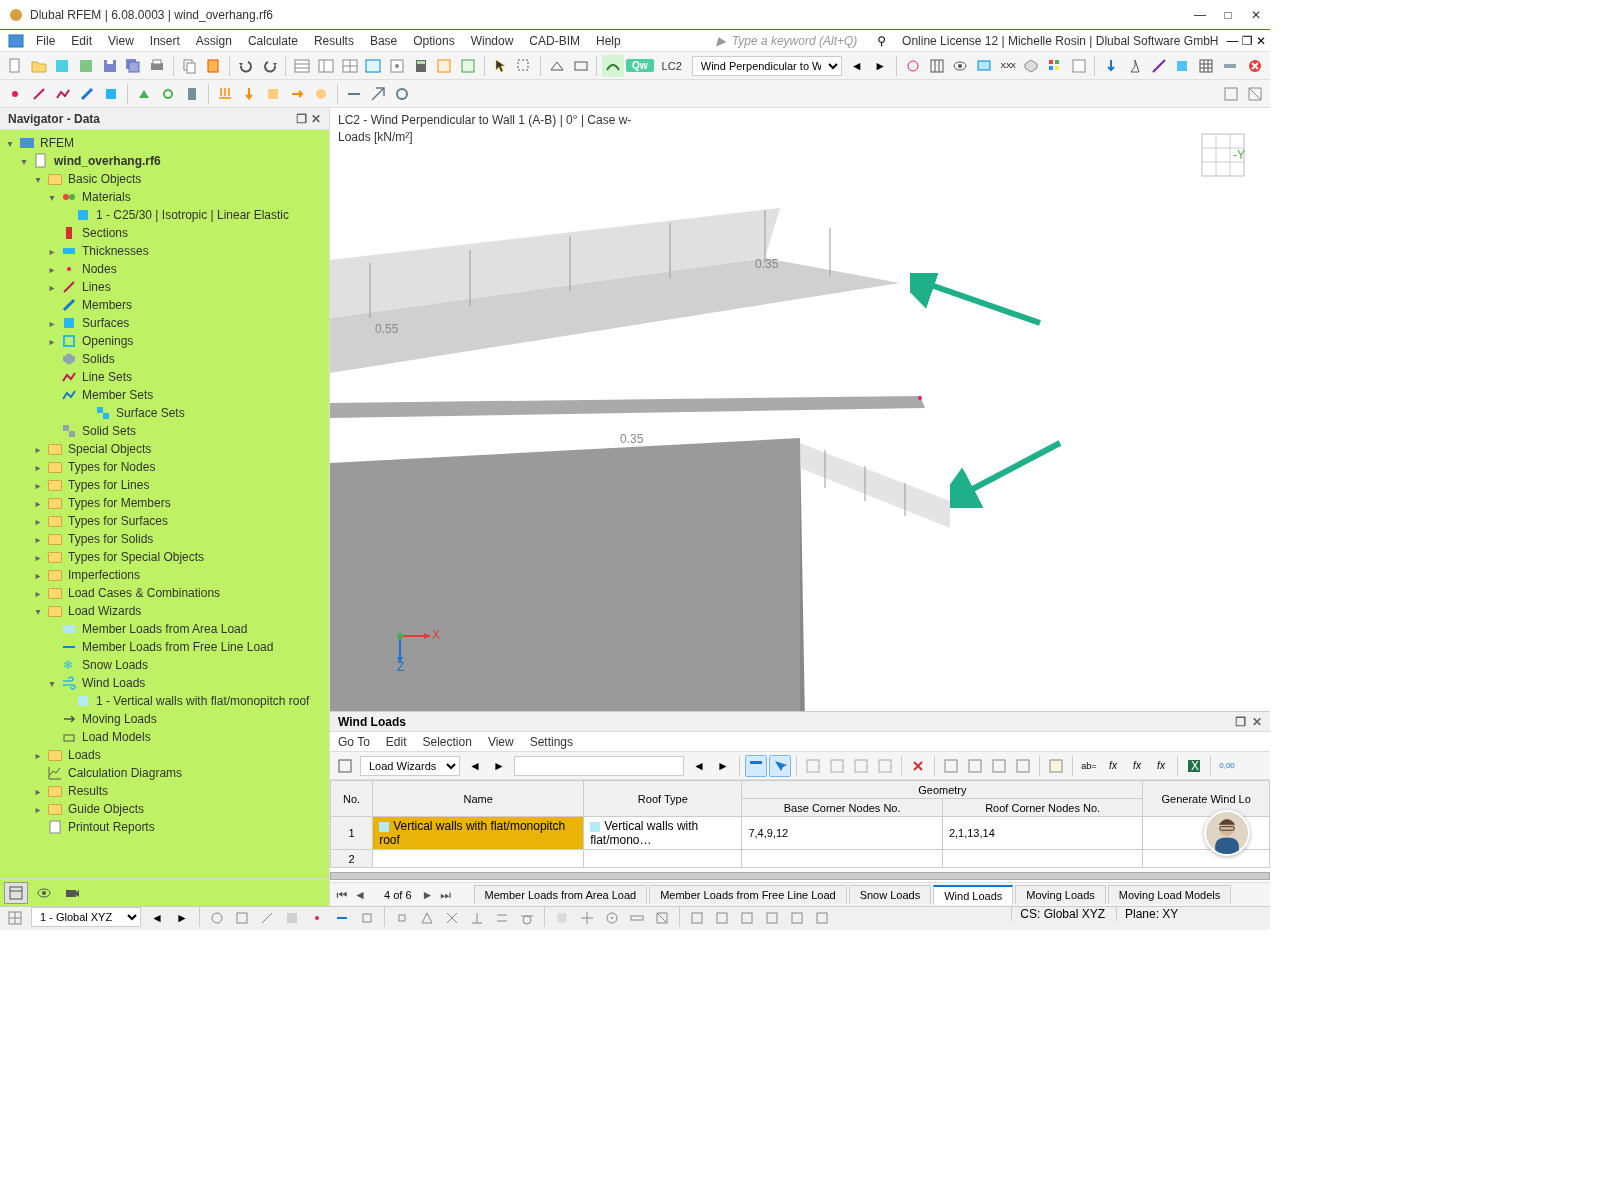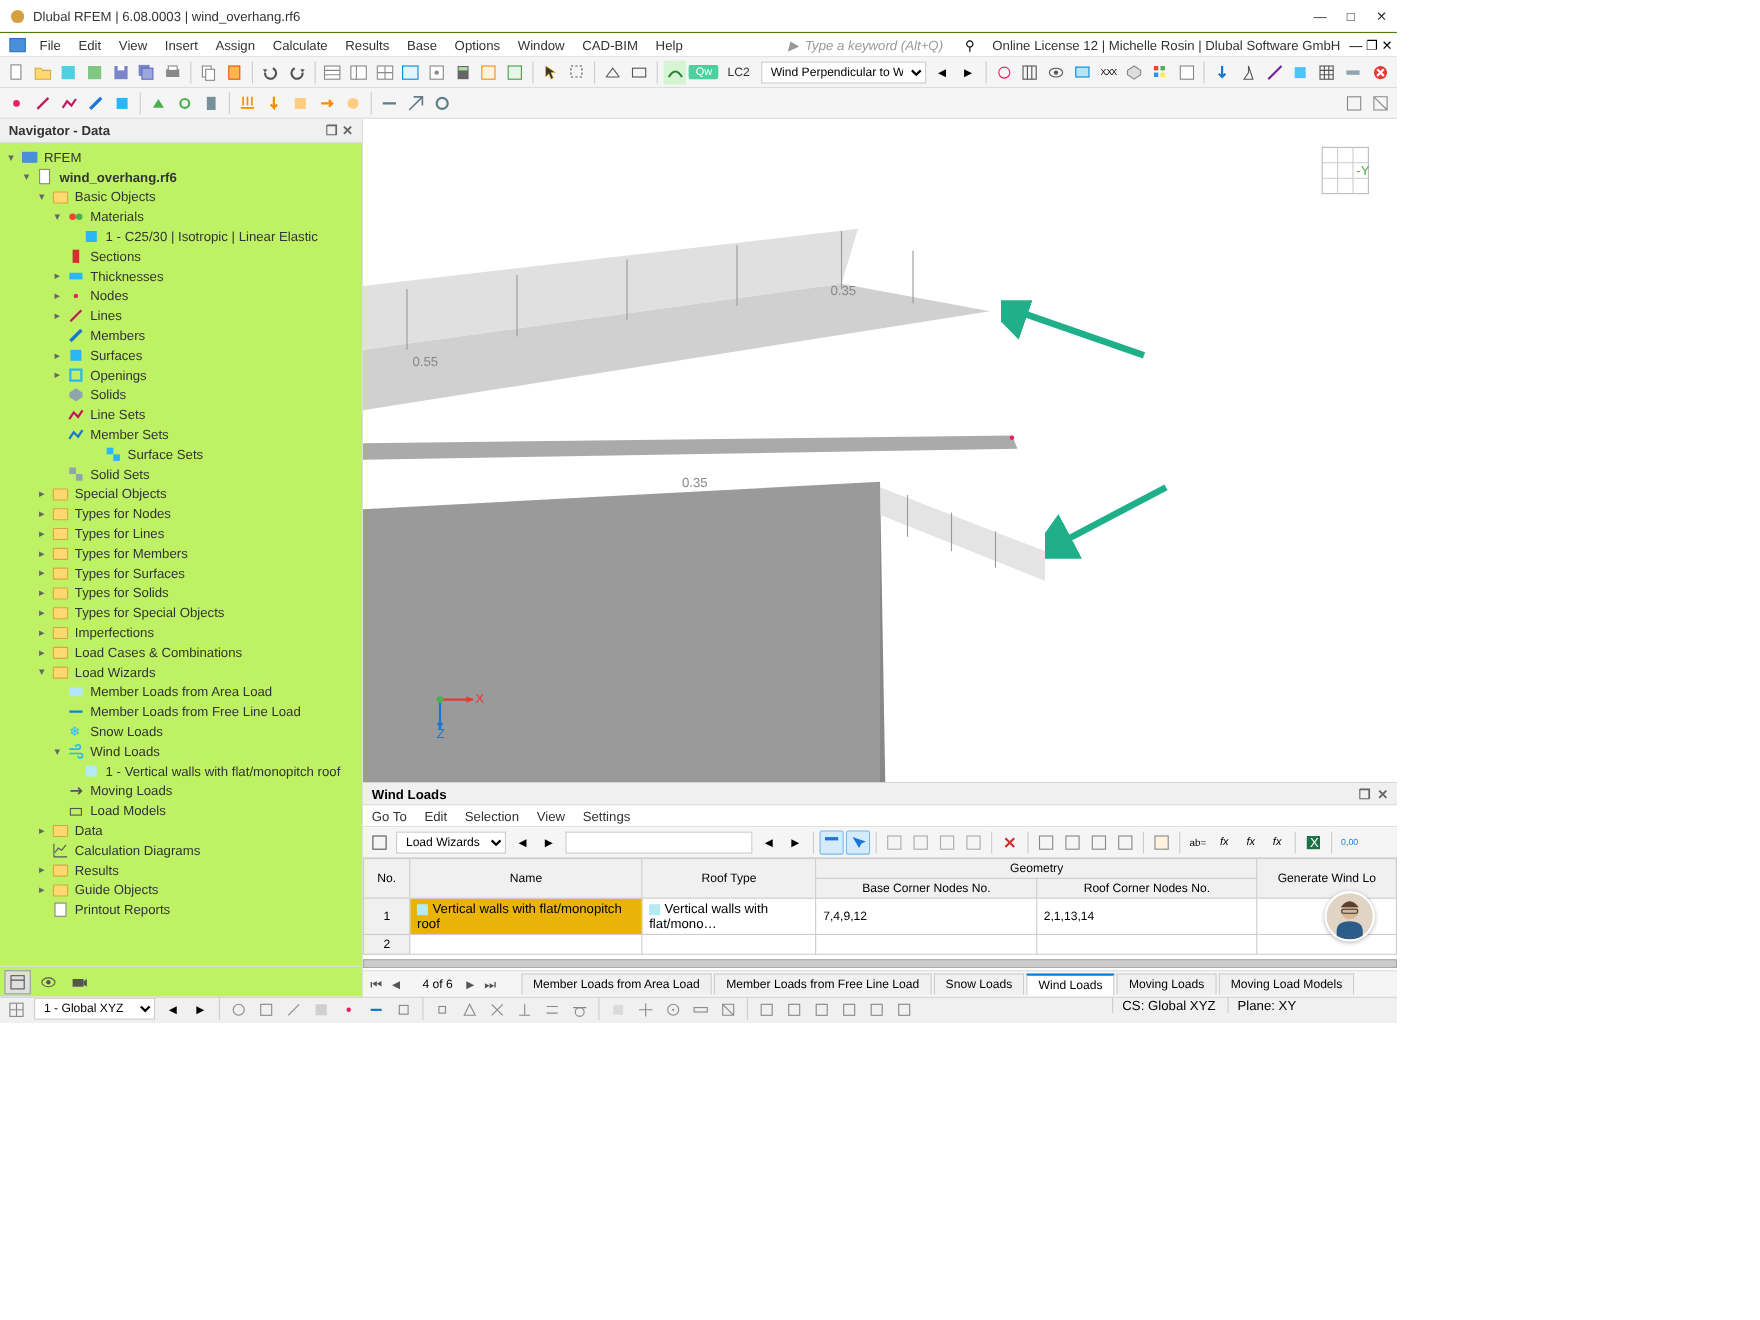--- a/index.html
+++ b/index.html
@@ -15,21 +15,21 @@
 .menubar .mitem.icon-only { display:inline-flex; align-items:center; padding:0 4px; }
 .menubar .spacer { flex:1; }
 .menubar .search { color:#999; font-style:italic; margin-right:20px; display:flex; align-items:center; gap:6px; }
 .menubar .license { color:#333; margin-right:8px; }
 .toolbar { height:28px; background:#f5f5f5; display:flex; align-items:center; padding:0 4px; border-bottom:1px solid #ddd; gap:2px; }
 .tbtn { width:22px; height:22px; display:inline-flex; align-items:center; justify-content:center; cursor:pointer; border:1px solid transparent; border-radius:2px; }
 .tbtn svg { width:16px; height:16px; }
 .tdiv { width:1px; height:20px; background:#ccc; margin:0 3px; }
 .tselect { height:20px; background:#fff; border:1px solid #ccc; padding:0 4px; font-size:11px; margin:0 2px; }
 .tspan { padding:0 6px; font-size:11px; color:#333; }
-.ow-badge { background:#4dd0a0; color:#fff; padding:1px 6px; border-radius:2px; font-size:10px; font-weight:normal; }
+.ow-badge { background:#4dd0a0; color:#fff; padding:1px 6px; border-radius:2px; font-size:10px; font-weight:bold; }
 .main { flex:1; display:flex; overflow:hidden; }
 .sidebar { width:330px; background:#bef264; display:flex; flex-direction:column; border-right:1px solid #ddd; }
 .panel-hdr { height:22px; background:#f0f0f0; display:flex; align-items:center; padding:0 8px; font-weight:bold; color:#333; border-bottom:1px solid #ddd; }
 .panel-hdr .ctrls { margin-left:auto; display:flex; gap:4px; font-size:11px; color:#666; }
 .tree { flex:1; overflow:auto; padding:4px 0; }
 .tree-node { display:flex; align-items:center; height:18px; padding-left:4px; cursor:pointer; white-space:nowrap; }
 .tree-node .chev { width:12px; text-align:center; color:#666; font-size:10px; }
 .tree-node .nicon { width:16px; height:14px; margin:0 3px; display:inline-flex; align-items:center; justify-content:center; }
 .tree-node .folder { width:14px; height:11px; background:#ffd970; border:1px solid #d4a840; border-radius:1px; }
 .tree-node .lbl { color:#333; margin-left:2px; }
@@ -729,21 +729,21 @@
                 <rect x="3" y="6" width="10" height="6" fill="none" stroke="#555"></rect>
               </svg>
             </span>
             <span class="lbl">Load Models</span>
           </div>
         <div class="tree-node" style="padding-left:32px">
             <span class="chev">▸</span>
             <span class="nicon">
               <span class="folder"></span>
             </span>
-            <span class="lbl">Data</span>
+            <span class="lbl">Loads</span>
           </div>
         <div class="tree-node" style="padding-left:44px">
             <span class="nicon">
               <svg class="ico" viewBox="0 0 16 16">
                 <path d="M2 14V2M2 14h12M3 10l3-4 3 2 4-5" fill="none" stroke="#555"></path>
               </svg>
             </span>
             <span class="lbl">Calculation Diagrams</span>
           </div>
         <div class="tree-node" style="padding-left:32px">
@@ -786,20 +786,24 @@
             <svg class="ico" viewBox="0 0 16 16">
               <rect x="2" y="5" width="10" height="7" fill="#555"></rect>
               <path d="M12 7l3-2v7l-3-2z" fill="#555"></path>
             </svg>
           </span>
       </div>
     </div>
 
     <div class="workarea">
       <div class="view3d">
+        <div class="view-label">
+          <div>LC2 - Wind Perpendicular to Wall 1 (A-B) | 0° | Case w-</div>
+          <div>Loads [kN/m²]</div>
+        </div>
         <svg width="940" height="615" style="position:absolute;top:0;left:0">
 
           <g>
             <path d="M 0 210 L 435 150 L 570 175 L 0 265 Z" fill="#c8c8c8" opacity="0.85"></path>
             <path d="M 0 210 L 435 150 L 450 100 L 0 152 Z" fill="#d5d5d5" opacity="0.75"></path>
             <line x1="40" y1="155" x2="40" y2="210" stroke="#999" stroke-width="1"></line>
             <line x1="140" y1="142" x2="140" y2="198" stroke="#999" stroke-width="1"></line>
             <line x1="240" y1="128" x2="240" y2="183" stroke="#999" stroke-width="1"></line>
             <line x1="340" y1="115" x2="340" y2="170" stroke="#999" stroke-width="1"></line>
             <line x1="435" y1="102" x2="435" y2="155" stroke="#999" stroke-width="1"></line>

